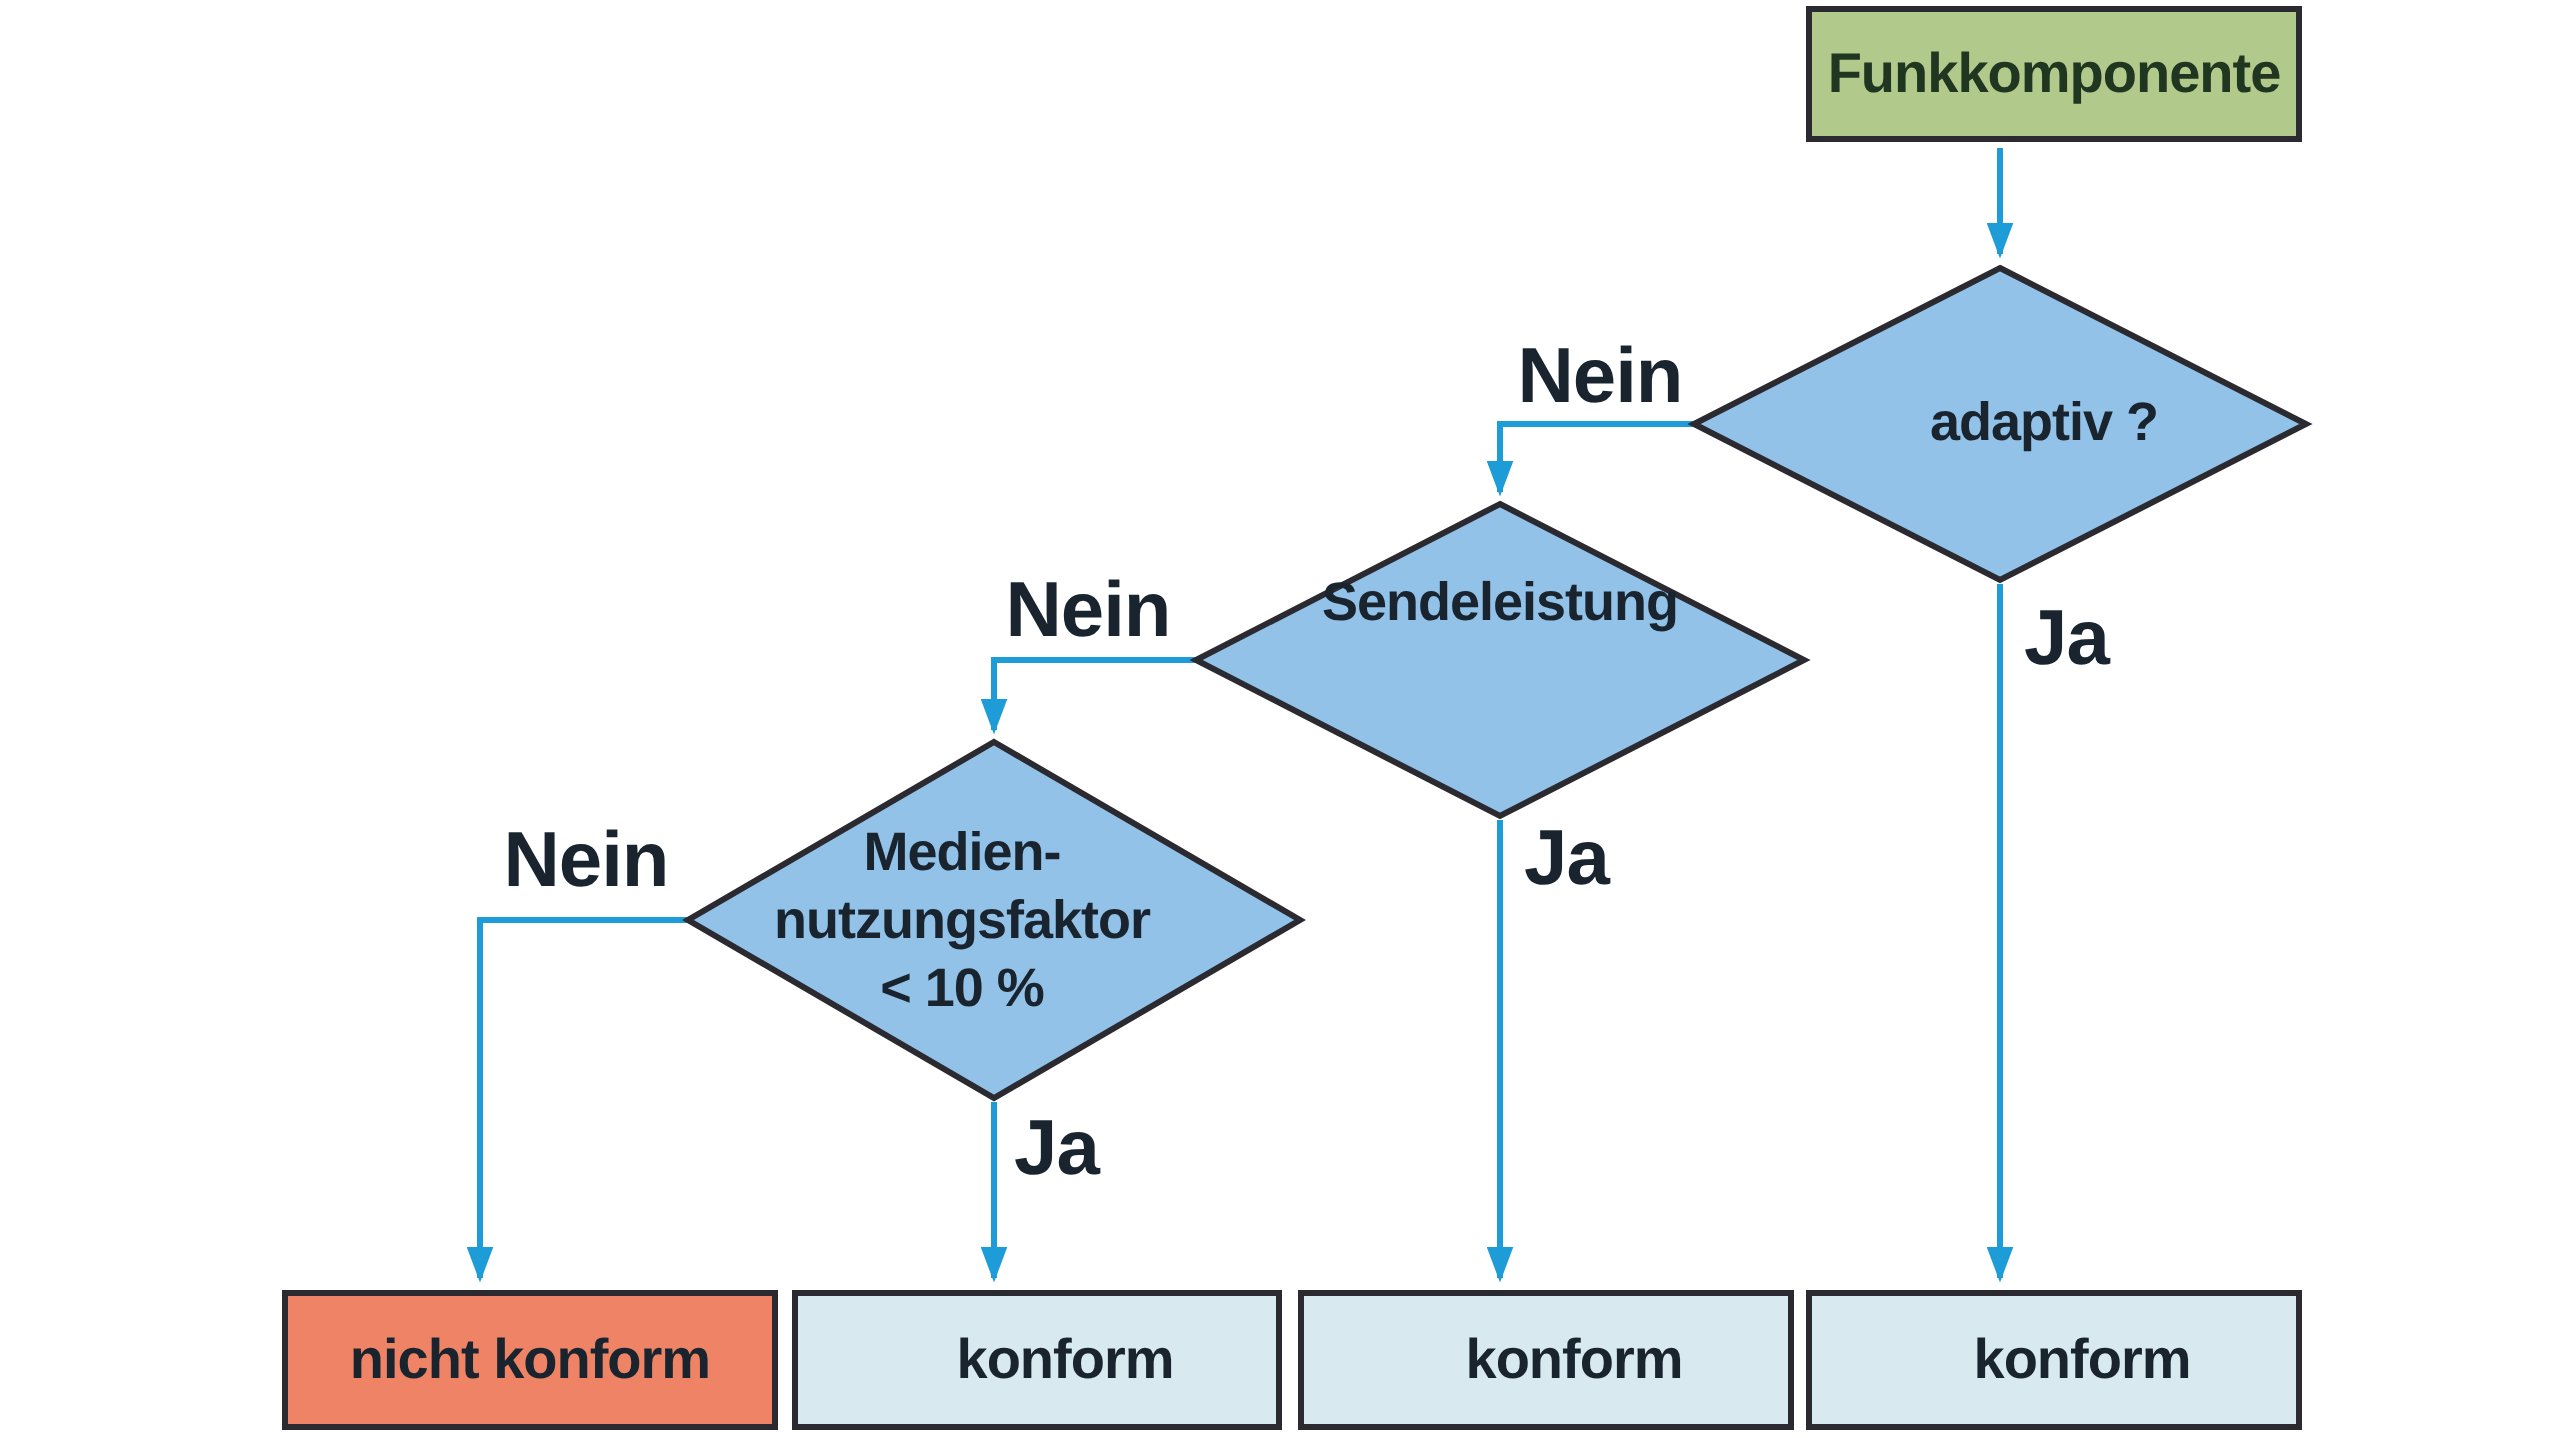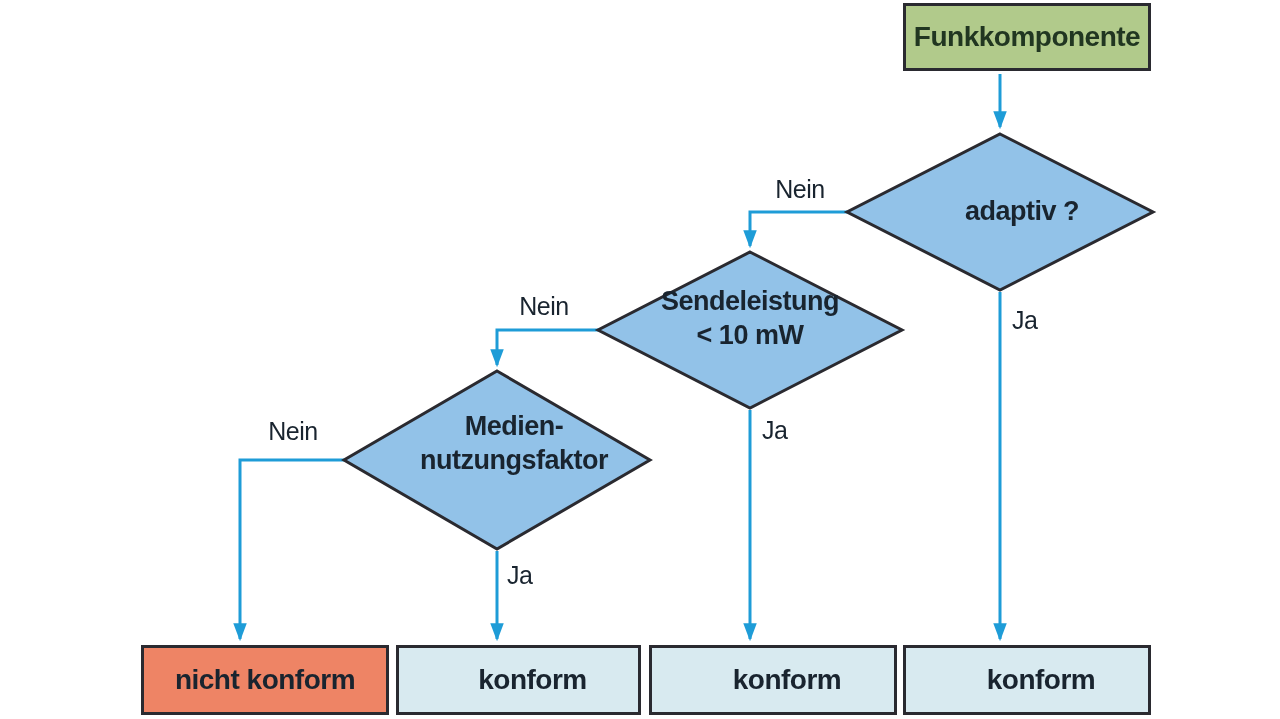--- a/index.html
+++ b/index.html
@@ -56,22 +56,22 @@
     text-align: center;
     font-size: 27px;
     font-weight: bold;
     letter-spacing: -0.5px;
     line-height: 34px;
     color: var(--c-text);
     pointer-events: none;
   }
   .edge-label {
     position: absolute;
-    font-size: 25px;
-    font-weight: normal;
+    font-size: 39px;
+    font-weight: bold;
     letter-spacing: -0.5px;
     line-height: 34px;
     color: var(--c-text);
   }
   .edge-label.center { text-align: center; }
 </style>
 </head>
 <body>
 
 <div class="canvas">
@@ -98,25 +98,25 @@
 
   <div class="node start" style="left:880px; top:3px; width:248px; height:68px;">
     <span>Funkkomponente</span>
   </div>
 
   <div class="decision-label" style="left:872px; top:194px; width:300px;">
     <div>adaptiv ?</div>
   </div>
   <div class="decision-label" style="left:600px; top:284px; width:300px;">
     <div>Sendeleistung</div>
-    <div>&lt; 10 mW</div>
   </div>
-  <div class="decision-label" style="left:364px; top:409px; width:300px;">
+  <div class="decision-label" style="left:331px; top:409px; width:300px;">
     <div>Medien-</div>
     <div>nutzungsfaktor</div>
+    <div>&lt; 10 %</div>
   </div>
 
   <div class="edge-label center" style="left:740px; top:172px; width:120px;">Nein</div>
   <div class="edge-label" style="left:1012px; top:303px; width:80px;">Ja</div>
   <div class="edge-label center" style="left:484px; top:289px; width:120px;">Nein</div>
   <div class="edge-label" style="left:762px; top:413px; width:80px;">Ja</div>
   <div class="edge-label center" style="left:233px; top:414px; width:120px;">Nein</div>
   <div class="edge-label" style="left:507px; top:558px; width:80px;">Ja</div>
 
   <div class="node fail" style="left:118px; top:645px; width:248px; height:70px;">

